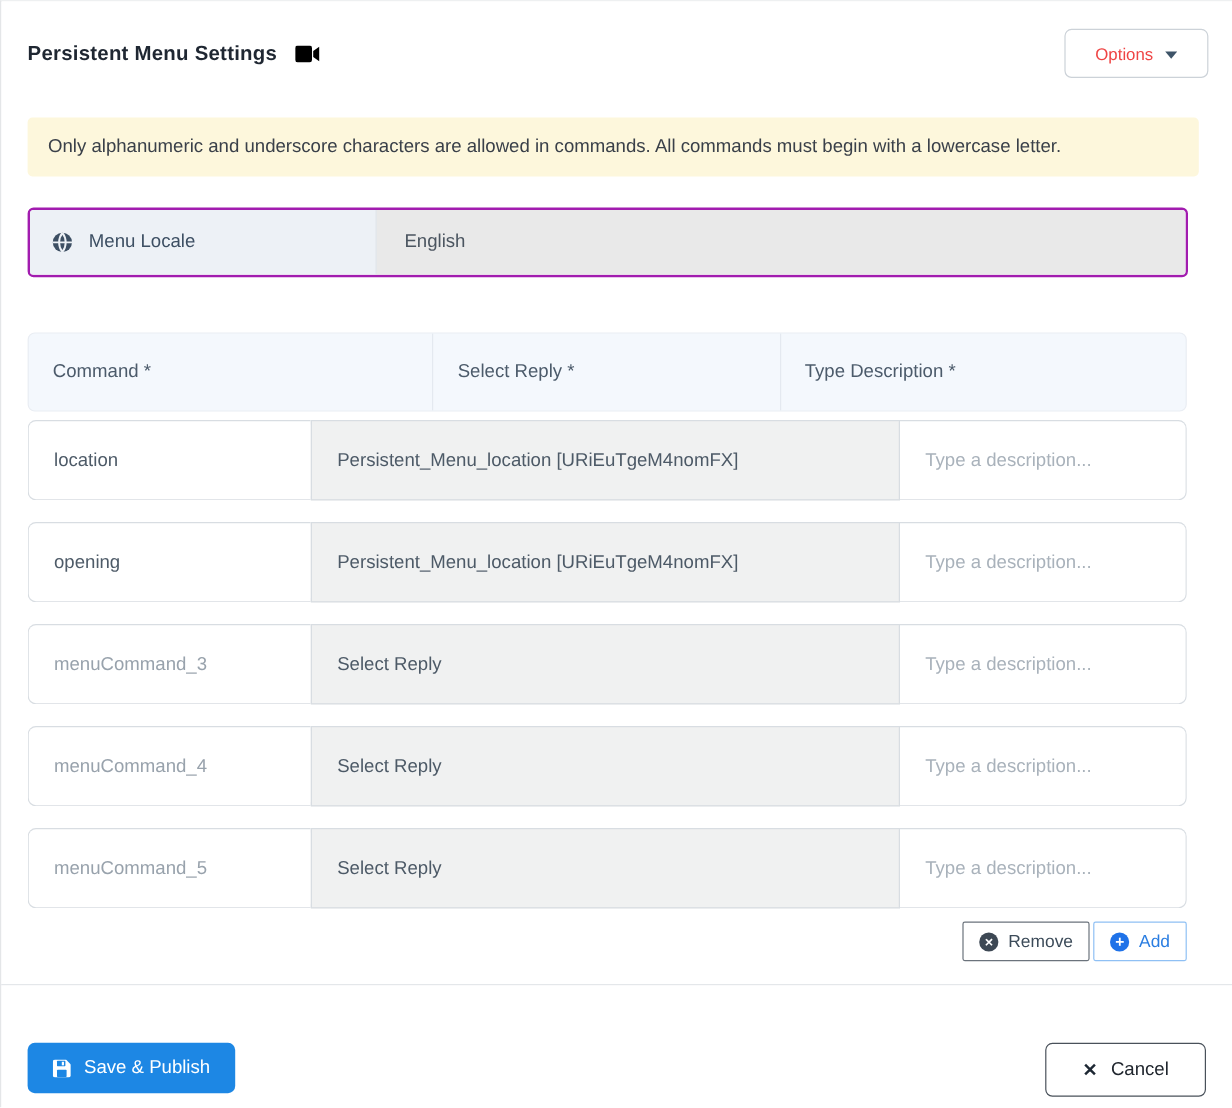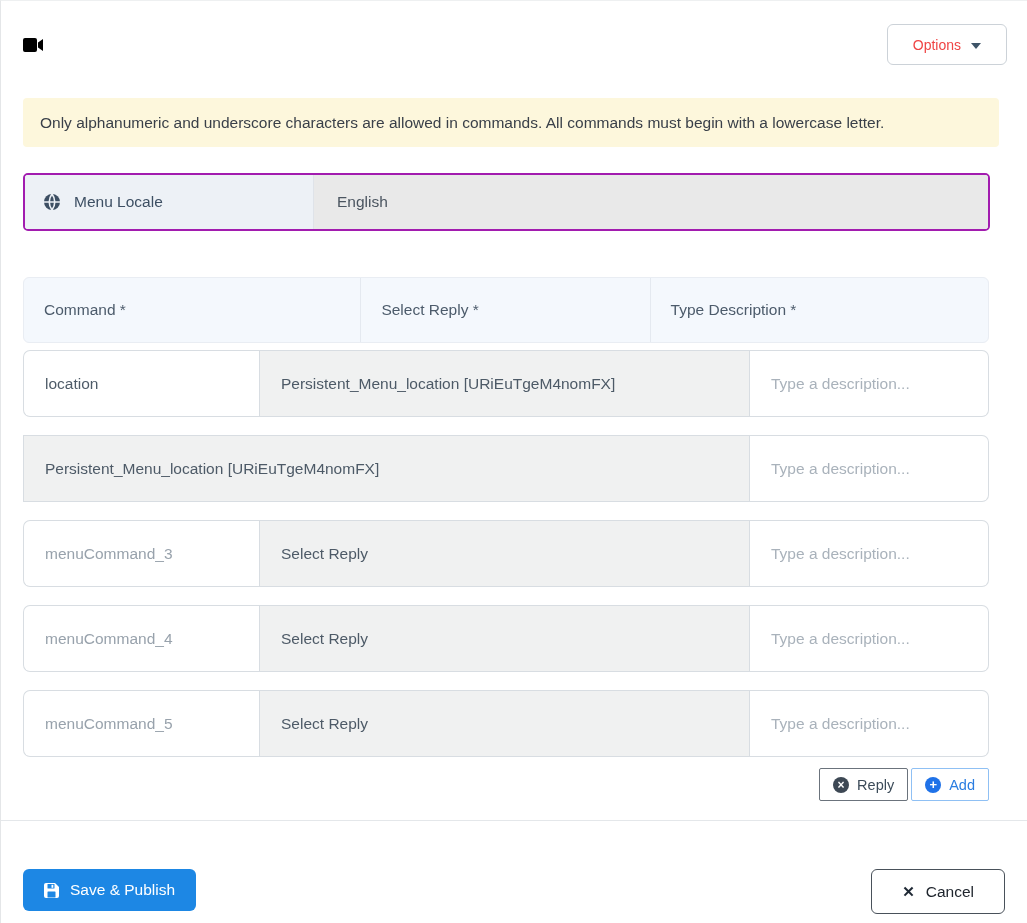--- a/index.html
+++ b/index.html
@@ -51,20 +51,21 @@
   .cancel-btn { height:45px; padding:0 30px; background:#fff; border:1px solid #49515a; border-radius:6px; color:#20262e; font-size:15.5px; display:flex; align-items:center; gap:11px; cursor:pointer; }
   .x-glyph { font-weight:bold; font-size:15px; color:#1d2733; }
 </style>
 </head>
 <body>
 
 <div class="card">
 
   <div class="hdr">
     <div class="title-wrap">
+      <span class="title">Persistent Menu Settings</span>
       <span style="display:flex;">
         <svg width="21" height="14" viewBox="0 0 21 14">
             <path fill="#000" d="M0 2a2 2 0 0 1 2-2h10a2 2 0 0 1 2 2v10a2 2 0 0 1-2 2H2a2 2 0 0 1-2-2zM15 4.6 20 1v12l-5-3.6z"></path>
           </svg>
       </span>
     </div>
     <button class="options-btn">
       <span>Options</span>
       <span class="caret"></span>
     </button>
@@ -93,20 +94,21 @@
     <div class="th th-3">Type Description *</div>
   </div>
 
   <div class="row first">
     <div class="cell-command">location</div>
     <div class="cell-select">Persistent_Menu_location [URiEuTgeM4nomFX]</div>
     <div class="cell-desc">Type a description...</div>
   </div>
 
   <div class="row">
+    <div class="cell-command">opening</div>
     <div class="cell-select">Persistent_Menu_location [URiEuTgeM4nomFX]</div>
     <div class="cell-desc">Type a description...</div>
   </div>
 
   <div class="row">
     <div class="cell-command muted">menuCommand_3</div>
     <div class="cell-select">Select Reply</div>
     <div class="cell-desc">Type a description...</div>
   </div>
 
@@ -118,21 +120,21 @@
 
   <div class="row">
     <div class="cell-command muted">menuCommand_5</div>
     <div class="cell-select">Select Reply</div>
     <div class="cell-desc">Type a description...</div>
   </div>
 
   <div class="actions">
     <button class="remove-btn">
       <span class="circle-ic dark-circle">×</span>
-      <span>Reply</span>
+      <span>Remove</span>
     </button>
     <button class="add-btn">
       <span class="circle-ic blue-circle">+</span>
       <span>Add</span>
     </button>
   </div>
 
   <div class="divider"></div>
   <div class="footer">
     <button class="save-btn">

